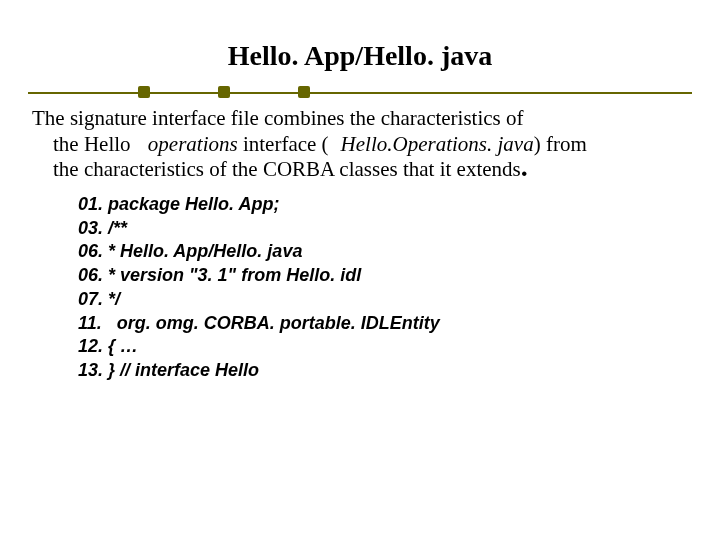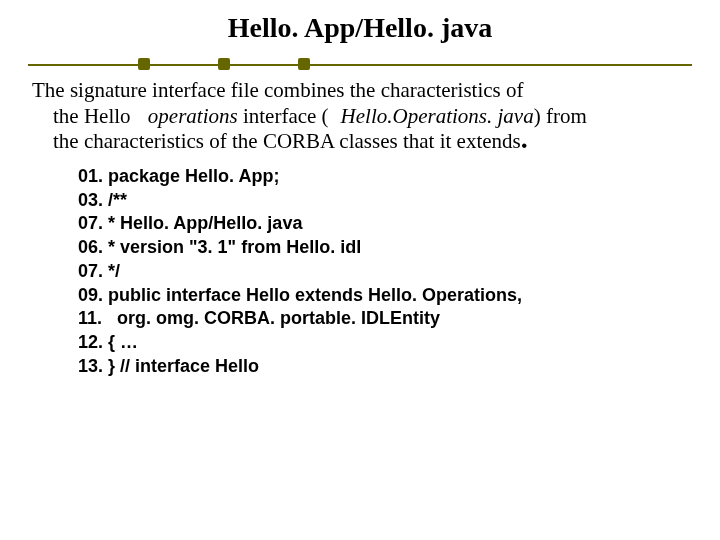--- a/index.html
+++ b/index.html
@@ -15,21 +15,21 @@
   .slide {
     width: 720px;
     height: 540px;
     position: relative;
     box-sizing: border-box;
   }
   .title {
     text-align: center;
     font-weight: bold;
     font-size: 28px;
-    margin-top: 12px;
+    margin-top: 40px;
     margin-bottom: 12px;
   }
   .divider {
     position: relative;
     height: 18px;
     margin: 0 28px 4px 28px;
   }
   .divider .line {
     position: absolute;
     left: 0; right: 0;
@@ -56,21 +56,21 @@
   .body-text .bigdot { font-size: 28px; font-weight: bold; line-height: 0; }
   .code-block {
     font-family: Arial, Helvetica, sans-serif;
     font-weight: bold;
     font-size: 18px;
     line-height: 1.32;
     margin-left: 78px;
     margin-right: 30px;
     margin-top: 8px;
   }
-  .code-line { white-space: pre; }
+  .code-line { white-space: pre; font-style: italic; }
   .footer {
     position: absolute;
     left: 0; right: 0;
     bottom: 22px;
     font-size: 15px;
     font-family: "Times New Roman", Times, serif;
   }
 </style>
 </head>
 <body>
@@ -88,24 +88,23 @@
 
   <div class="body-text">
     <span>The signature interface file combines the characteristics of</span><br>
     &nbsp;&nbsp;&nbsp;&nbsp;<span>the Hello </span><span class="ital">operations</span><span> interface  (</span><span class="ital">Hello.Operations. java</span><span>) from</span><br>
     &nbsp;&nbsp;&nbsp;&nbsp;<span>the characteristics of the CORBA classes that it extends</span><span class="bigdot">.</span>
   </div>
 
   <div class="code-block">
     <div class="code-line">01. package Hello. App;</div>
     <div class="code-line">03. /**</div>
-    <div class="code-line">07. * Hello. App/Hello. java</div>
+    <div class="code-line">06. * Hello. App/Hello. java</div>
     <div class="code-line">06. * version "3. 1" from Hello. idl</div>
     <div class="code-line">07. */</div>
-    <div class="code-line">09. public interface Hello extends Hello. Operations,</div>
     <div class="code-line">11.   org. omg. CORBA. portable. IDLEntity</div>
     <div class="code-line">12. { …</div>
     <div class="code-line">13. } // interface Hello</div>
   </div>
 
   <div class="footer">
     
     
     
   </div>

